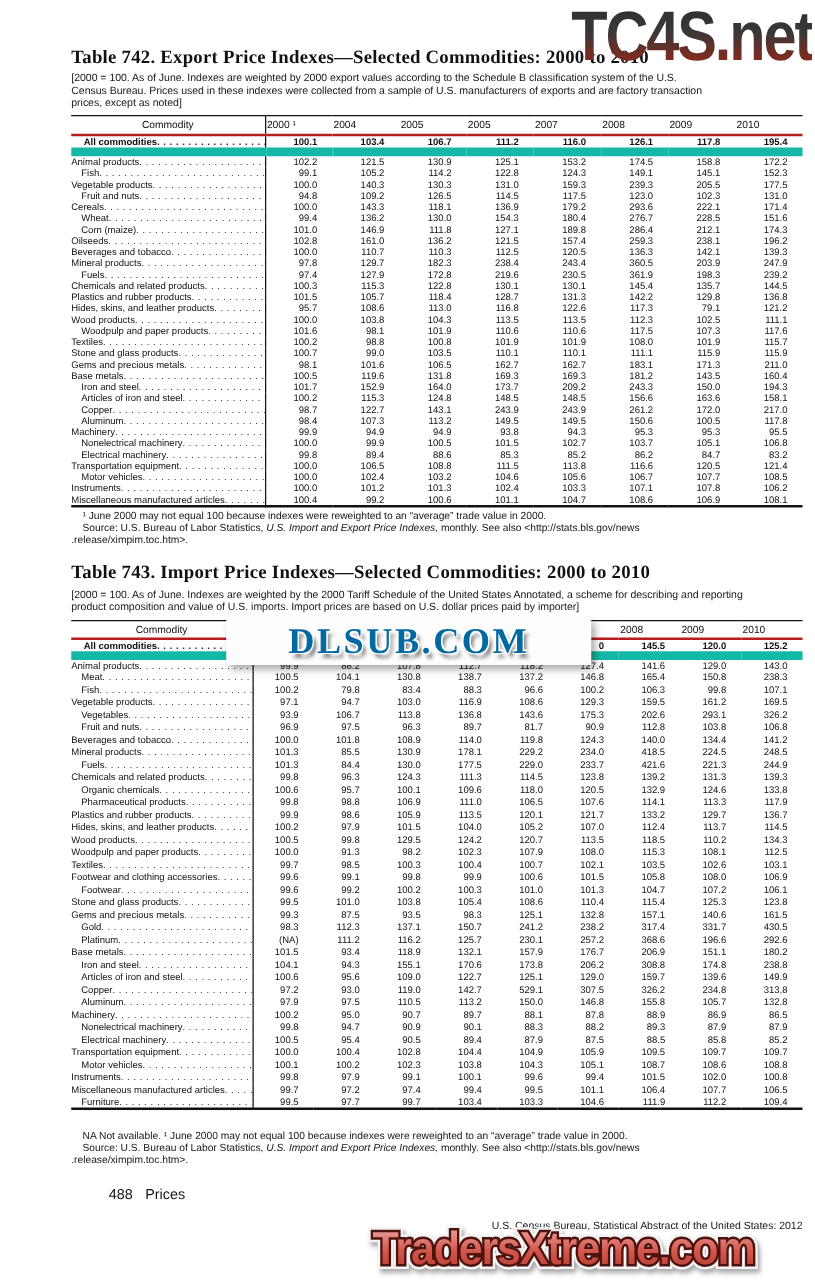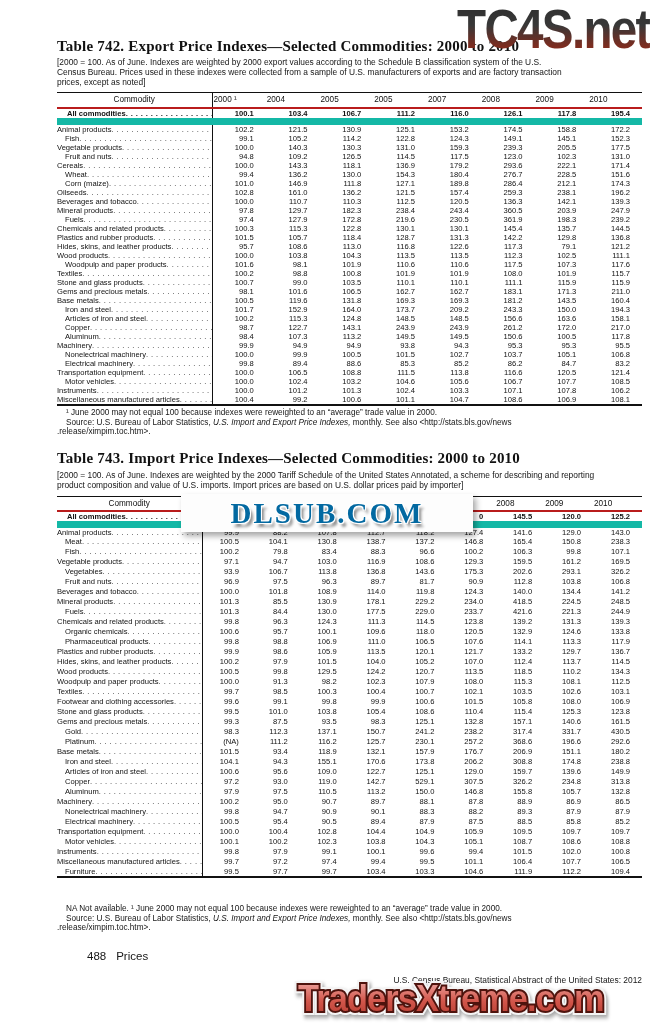--- a/index.html
+++ b/index.html
@@ -959,20 +959,37 @@
         <td class="num vl">99.6</td>
         <td class="num">99.1</td>
         <td class="num">99.8</td>
         <td class="num">99.9</td>
         <td class="num">100.6</td>
         <td class="num">101.5</td>
         <td class="num">105.8</td>
         <td class="num">108.0</td>
         <td class="num">106.9</td>
       </tr>
+      <tr class="indr">
+        <td class="cl">
+          <div class="clab">
+            <span class="lb">Footwear</span>
+            <span class="dots"></span>
+          </div>
+        </td>
+        <td class="num vl">99.6</td>
+        <td class="num">99.2</td>
+        <td class="num">100.2</td>
+        <td class="num">100.3</td>
+        <td class="num">101.0</td>
+        <td class="num">101.3</td>
+        <td class="num">104.7</td>
+        <td class="num">107.2</td>
+        <td class="num">106.1</td>
+      </tr>
       <tr class="">
         <td class="cl">
           <div class="clab">
             <span class="lb">Stone and glass products</span>
             <span class="dots"></span>
           </div>
         </td>
         <td class="num vl">99.5</td>
         <td class="num">101.0</td>
         <td class="num">103.8</td>

